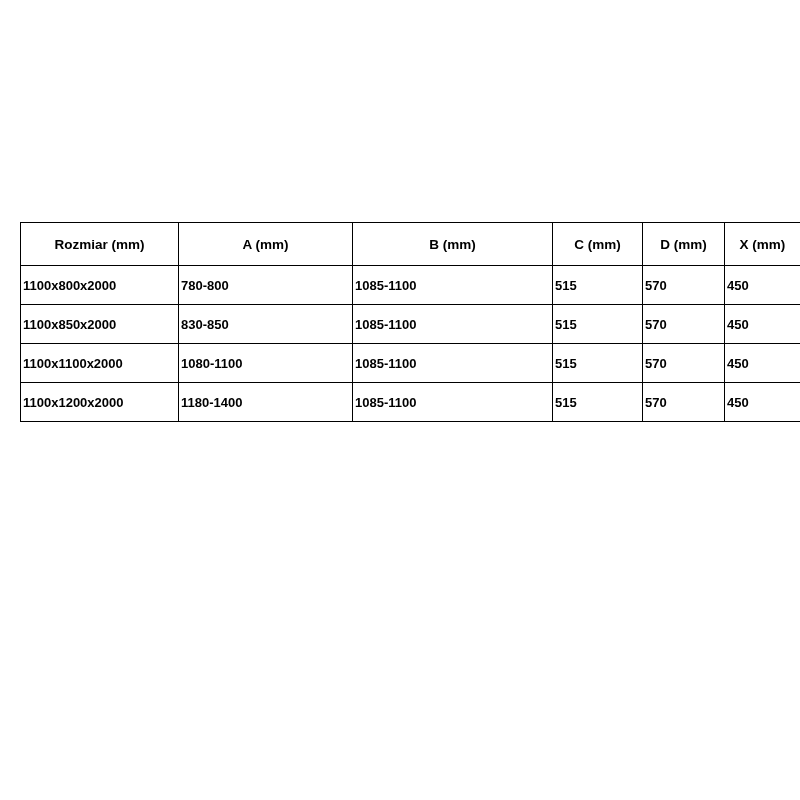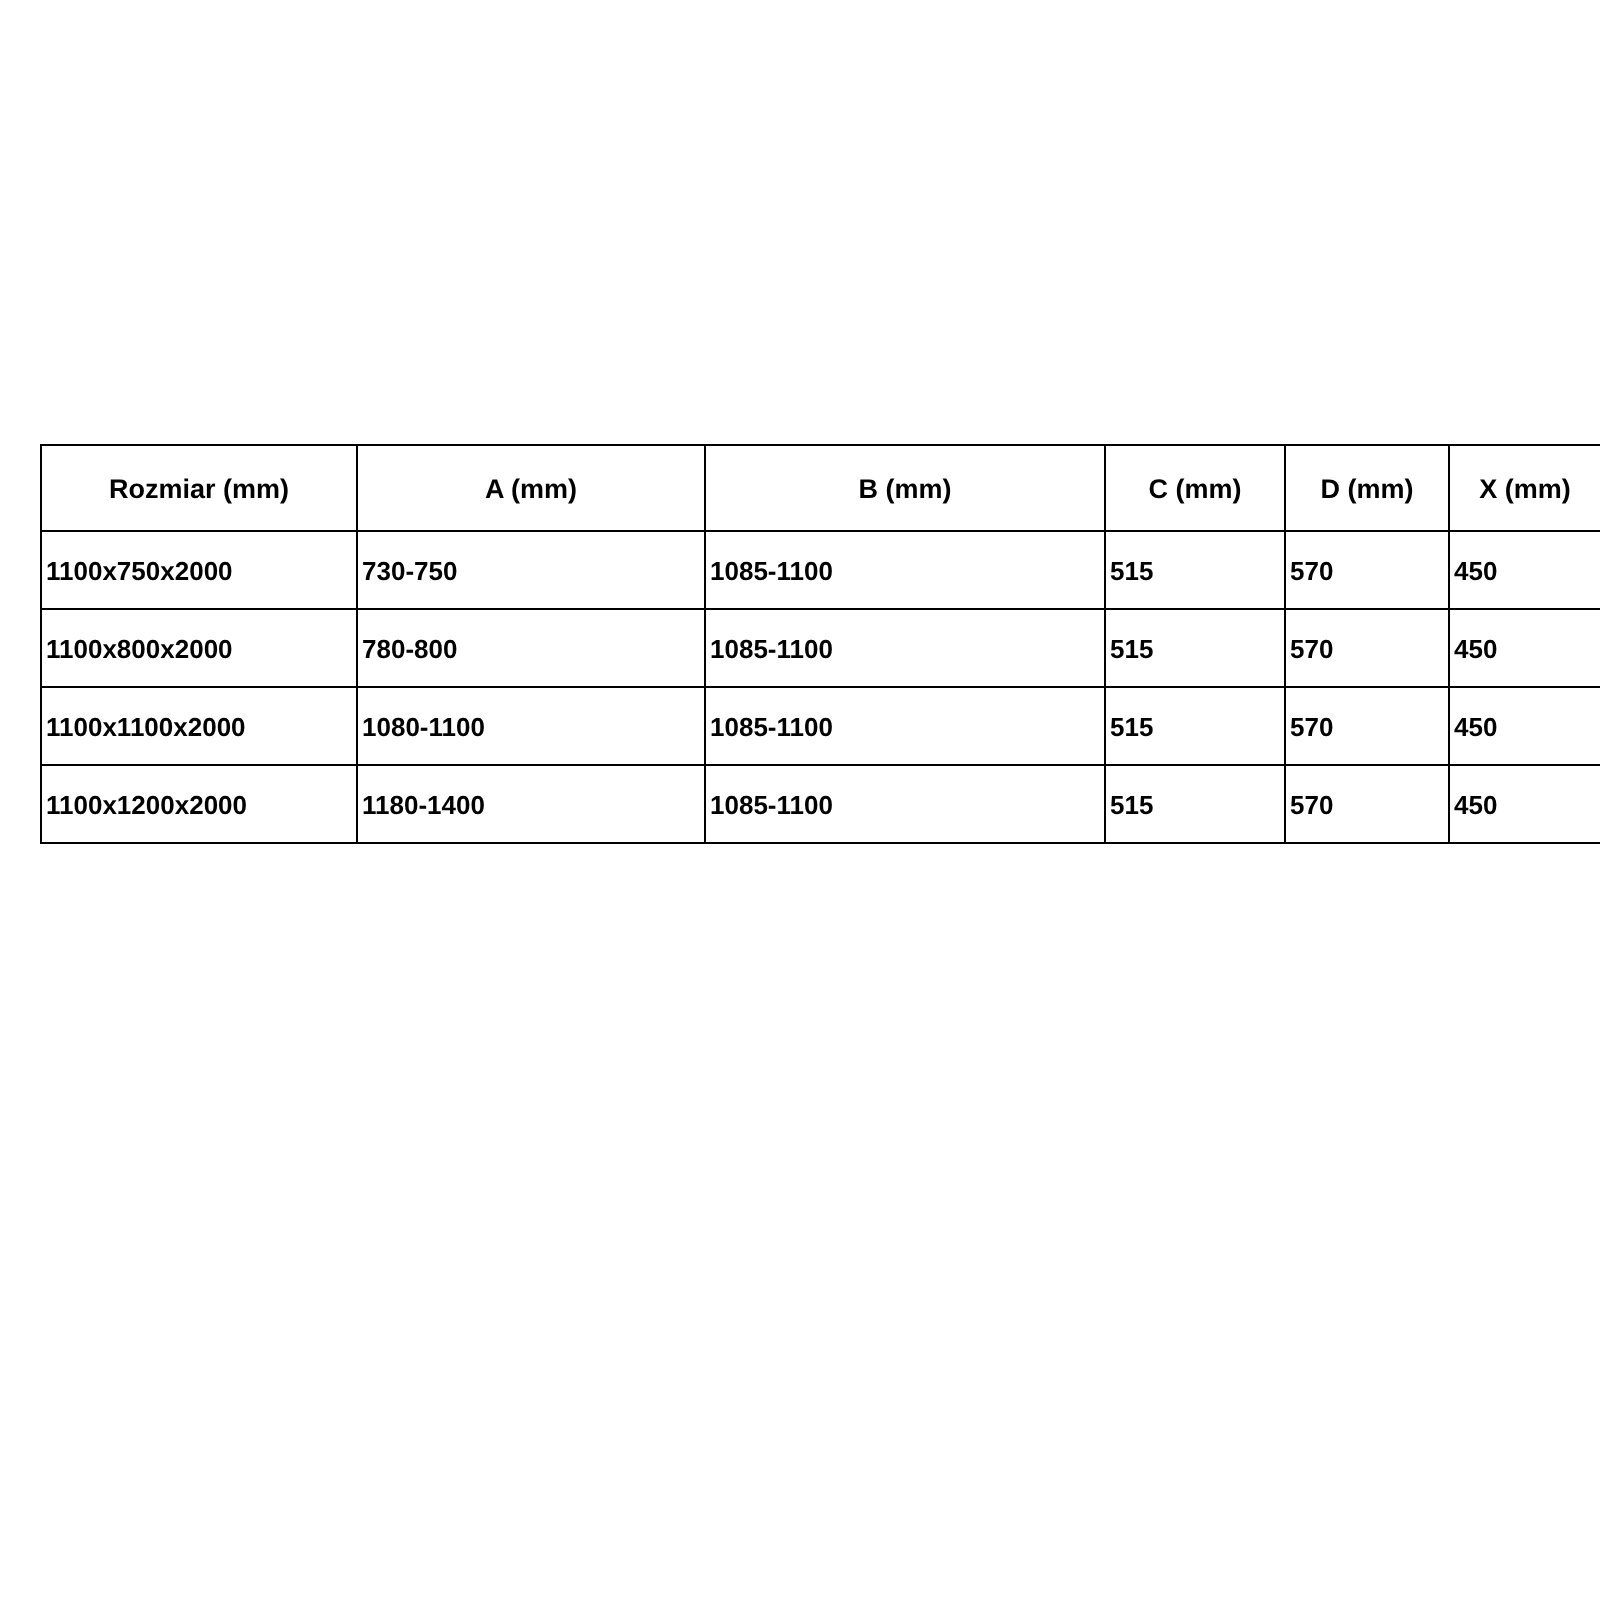--- a/index.html
+++ b/index.html
@@ -65,30 +65,30 @@
         <th>Rozmiar (mm)</th>
         <th>A (mm)</th>
         <th>B (mm)</th>
         <th>C (mm)</th>
         <th>D (mm)</th>
         <th>X (mm)</th>
       </tr>
     </thead>
     <tbody>
       <tr>
-        <td>1100x750x2000</td>
-        <td>730-750</td>
+        <td>1100x800x2000</td>
+        <td>780-800</td>
         <td>1085-1100</td>
         <td>515</td>
         <td>570</td>
         <td>450</td>
       </tr>
       <tr>
-        <td>1100x800x2000</td>
-        <td>780-800</td>
+        <td>1100x850x2000</td>
+        <td>830-850</td>
         <td>1085-1100</td>
         <td>515</td>
         <td>570</td>
         <td>450</td>
       </tr>
       <tr>
         <td>1100x1100x2000</td>
         <td>1080-1100</td>
         <td>1085-1100</td>
         <td>515</td>

